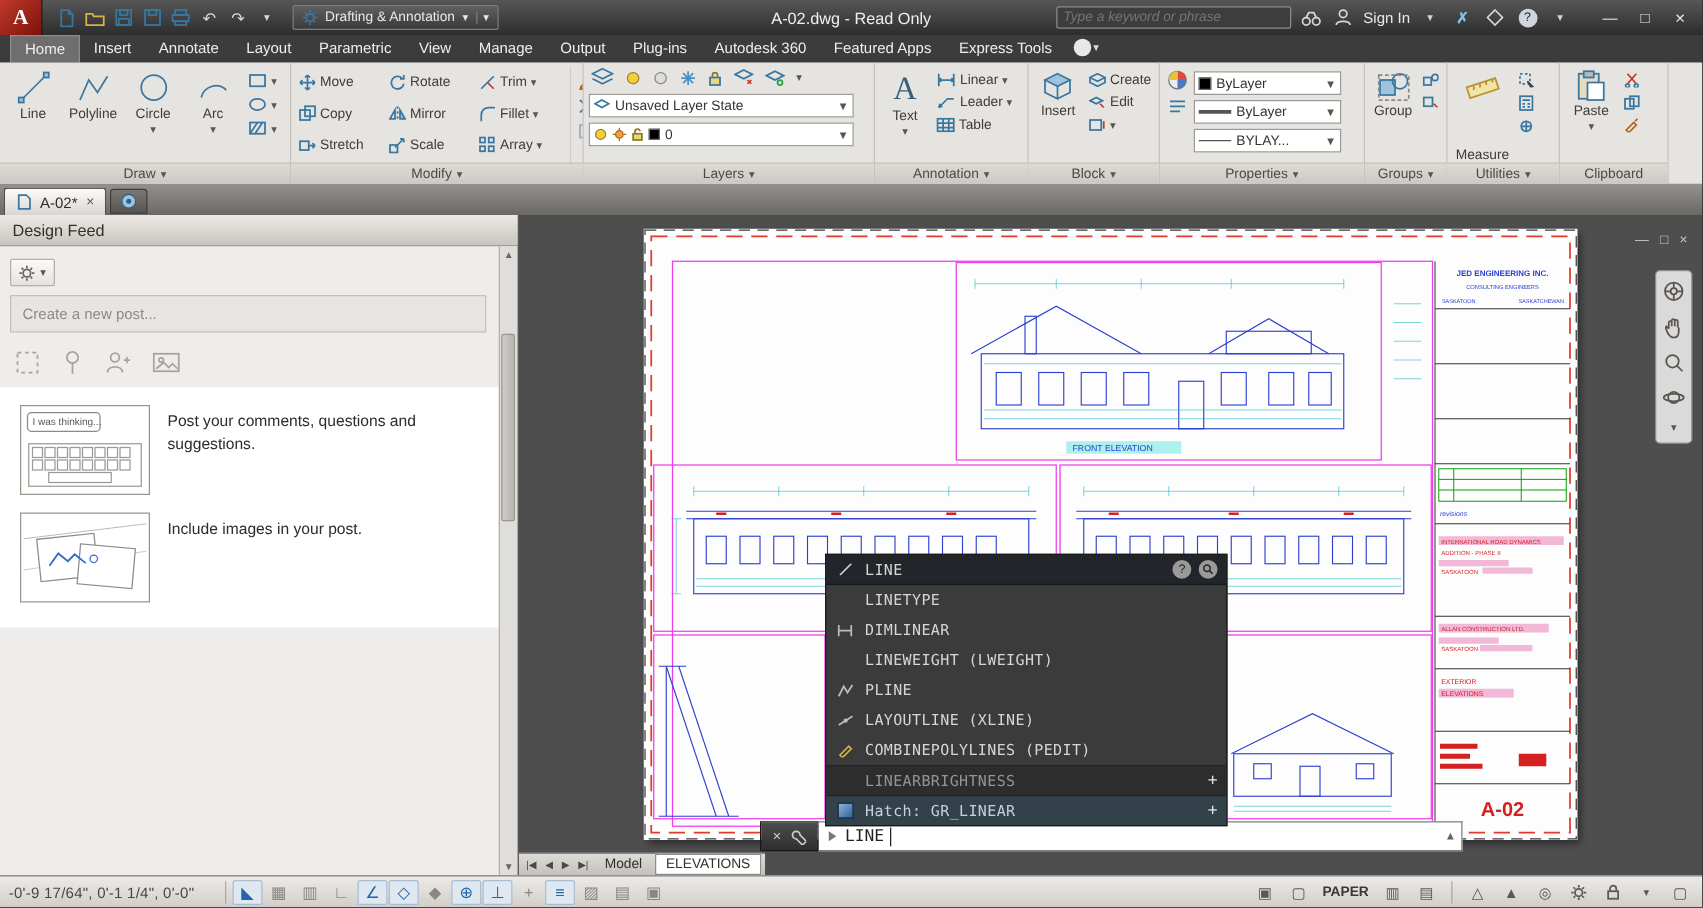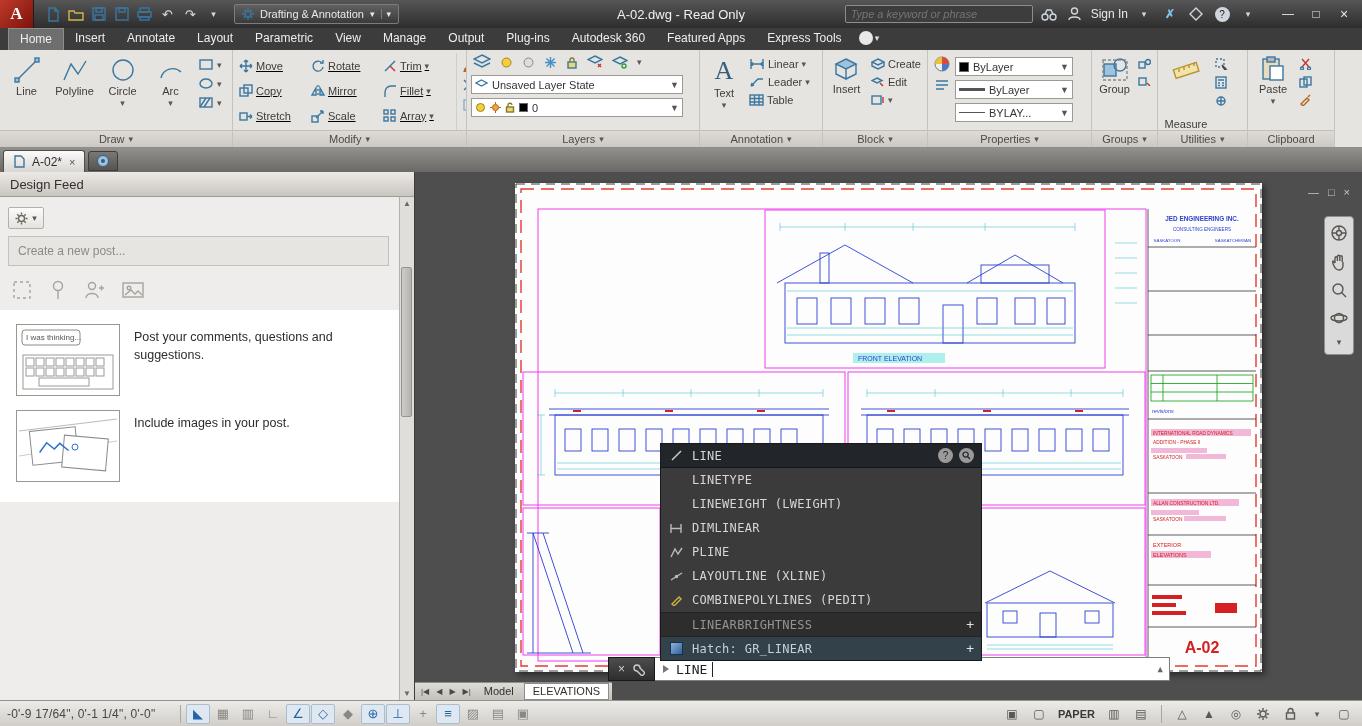--- a/index.html
+++ b/index.html
@@ -46,21 +46,21 @@
     display:flex; border-bottom:1px solid #8f8d8a; }
   .panel { position:relative; border-right:1px solid #c6c3bf; display:flex; flex-direction:column; }
   .panel-body { flex:1; display:flex; padding:3px 4px 0 4px; gap:3px; overflow:hidden; }
   .panel-label { height:17px; display:flex; align-items:center; justify-content:center; gap:4px;
     font-size:11px; color:#4c4843; background:linear-gradient(#dedbd7,#ccc9c4);
     border-top:1px solid #c2bfba; }
   .bigbtn { width:45px; display:flex; flex-direction:column; align-items:center; gap:1px;
     padding-top:3px; font-size:11px; color:#403b36; text-align:center; border-radius:2px; }
   .smcol { display:flex; flex-direction:column; justify-content:flex-start; gap:4px; padding-top:4px; }
   .smbtn { display:flex; align-items:center; gap:3px; font-size:11px; color:#403b36; padding:1px 2px; border-radius:2px; }
-  .mgrid { display:grid; grid-template-columns:repeat(3,72px); grid-auto-rows:25px; align-items:center;text-decoration:underline; }
+  .mgrid { display:grid; grid-template-columns:repeat(3,72px); grid-auto-rows:25px; align-items:center; }
   .combo { background:#fff; border:1px solid #9d9a96; height:19px; display:flex; align-items:center;
     gap:4px; padding:0 3px; font-size:11px; color:#333; }
   .combo .arrow { margin-left:auto; color:#555; font-size:9px; }
   .swatch { width:11px; height:11px; background:#000; border:1px solid #666; display:inline-block; }
   .lwline { width:26px; height:3px; background:#555; display:inline-block; }
   .ltline { width:26px; height:1px; background:#555; display:inline-block; }
   .caret-dn { font-size:9px; color:#5a554f; }
   .ico { display:inline-flex; align-items:center; justify-content:center; }
   svg.sv { stroke:#3a77a0; fill:none; stroke-width:1.4; }
   svg.sv .fillb { fill:#9fc3dd; stroke:#3a77a0; }
@@ -1165,30 +1165,30 @@
               <path d="M5.5,5.5 L8,8"></path>
             </svg>
           </span>
       </span>
     </div>
     <div class="cmd-row">
         <span class="isp"></span>
         <span class="lbl">LINETYPE</span>
       </div>
     <div class="cmd-row">
-        <span class="isp"></span>
-        <span class="lbl">LINEWEIGHT (LWEIGHT)</span>
-      </div>
-    <div class="cmd-row">
       <span class="isp">
           <svg width="14" height="11" class="sv" style="stroke:#bbb">
             <path d="M2,1 V10 M12,1 V10 M2,5.5 H12"></path>
           </svg>
         </span>
       <span class="lbl">DIMLINEAR</span>
+      </div>
+    <div class="cmd-row">
+        <span class="isp"></span>
+        <span class="lbl">LINEWEIGHT (LWEIGHT)</span>
       </div>
     <div class="cmd-row">
       <span class="isp">
           <svg width="13" height="11" class="sv" style="stroke:#bbb">
             <polyline points="1,10 5,2 8,7 12,1"></polyline>
           </svg>
         </span>
       <span class="lbl">PLINE</span>
       </div>
     <div class="cmd-row">

